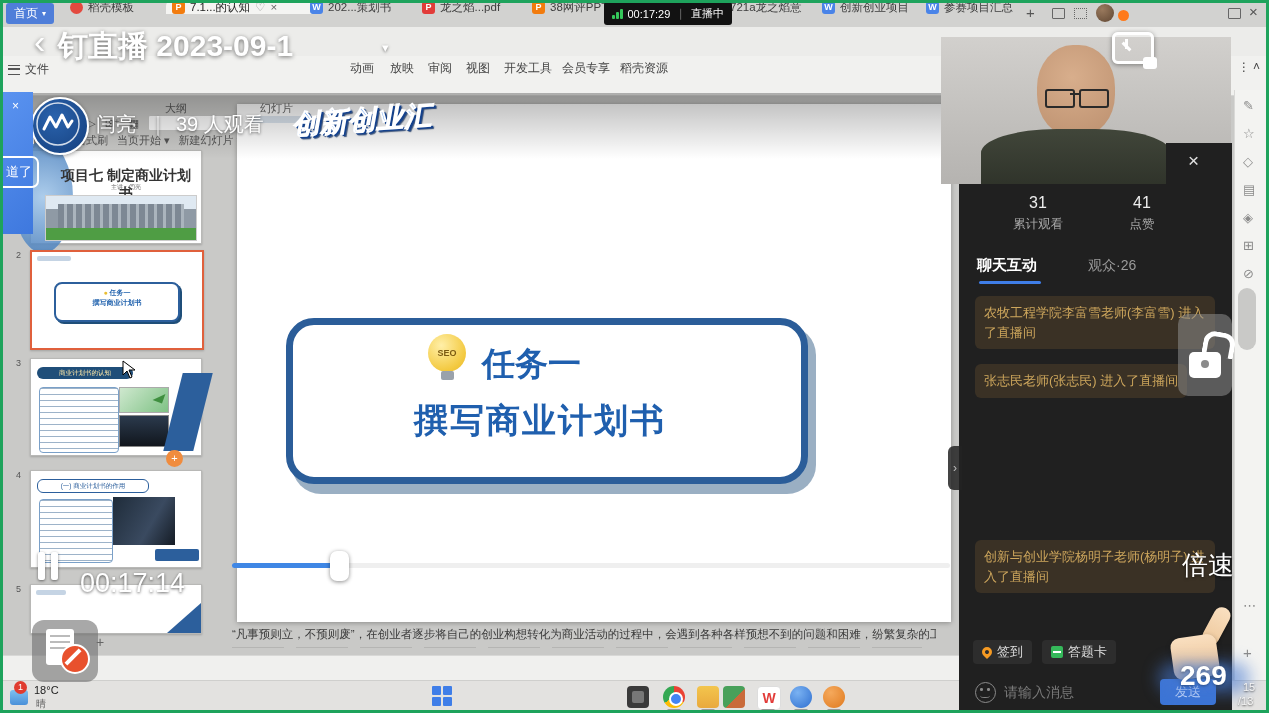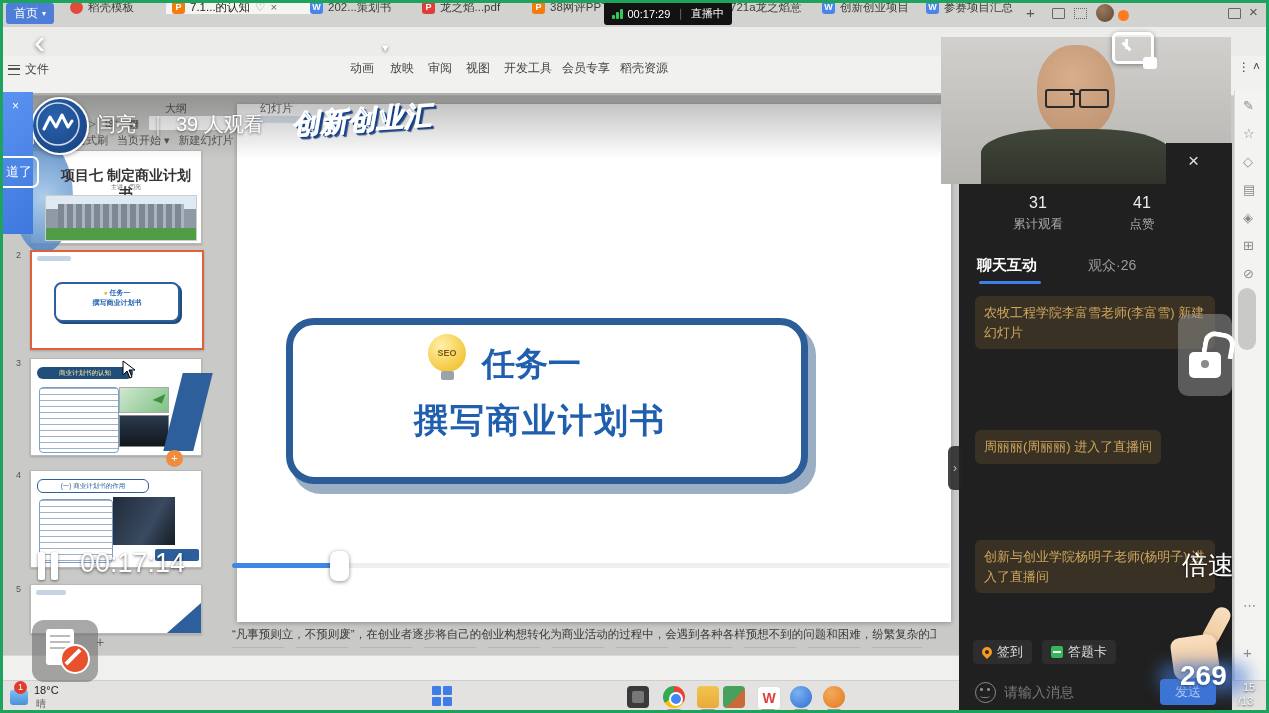--- a/index.html
+++ b/index.html
@@ -366,20 +366,21 @@
   <div class="abs runline" style="left:761px"></div>
   <div class="abs tb-icon" style="left:790px;border-radius:50%;background:radial-gradient(circle at 35% 30%,#7ab2f2,#2f6fd0)"></div>
   <div class="abs runline" style="left:794px"></div>
   <div class="abs tb-icon" style="left:823px;border-radius:50%;background:radial-gradient(circle at 35% 30%,#f5a95c,#e07a1f)"></div>
   <div class="abs runline" style="left:827px"></div>
   <span class="abs" style="left:1243px;top:681px;font-size:11px;color:#f5f5f5;text-shadow:0 1px 2px rgba(0,0,0,.6);z-index:74">15</span>
   <span class="abs" style="left:1238px;top:695px;font-size:11px;color:#f5f5f5;text-shadow:0 1px 2px rgba(0,0,0,.6);z-index:74">/13</span>
 
   <div class="abs top-shade"></div>
   <span class="abs lv-back">‹</span>
+  <span class="abs lv-title">钉直播 2023-09-1</span>
   <span class="abs" style="left:382px;top:40px;font-size:13px;color:#fff;text-shadow:0 1px 3px rgba(0,0,0,.5);z-index:63">▾</span>
 
   <div class="abs school-logo">
     <svg width="54" height="54" style="position:absolute;left:-2px;top:-2px">
       <circle cx="27" cy="27" r="21" fill="none" stroke="rgba(255,255,255,.8)" stroke-width="1.5"></circle>
       <polyline points="13,32 19,20 25,30 31,18 37,30 41,24" fill="none" stroke="#fff" stroke-width="3" stroke-linecap="round" stroke-linejoin="round"></polyline>
     </svg>
   </div>
   <span class="abs viewer-txt" style="left:96px">闫亮</span>
   <span class="abs viewer-txt" style="left:148px;color:rgba(255,255,255,.75)">｜</span>
@@ -387,21 +388,21 @@
   <span class="abs brand">创新创业汇</span>
 
   <div class="abs toast-panel"></div>
   <span class="abs" style="left:12px;top:99px;font-size:12px;color:#fff;z-index:63">×</span>
   <div class="abs toast-pill">
       <span>道了</span>
     </div>
 
   <div class="abs pause-bar" style="left:38px"></div>
   <div class="abs pause-bar" style="left:51px"></div>
-  <span class="abs ptime" style="left:80px;top:548px;font-size:27px">00:17:14</span>
+  <span class="abs ptime" style="left:80px;top:568px;font-size:27px">00:17:14</span>
   <div class="abs track"></div>
   <div class="abs fill"></div>
   <div class="abs handle"></div>
   <span class="abs ptime" style="left:1182px;top:548px;font-size:26px;z-index:70">倍速</span>
 
   <div class="abs blocked"></div>
   <div class="abs bdoc"></div>
   <div class="abs bban"></div>
 
   <div class="abs video">
@@ -419,22 +420,22 @@
 
   <div class="abs stat-val" style="left:1018px;top:194px;width:40px;text-align:center">31</div>
   <div class="abs stat-lab" style="left:1010px;top:216px;width:56px;text-align:center">累计观看</div>
   <div class="abs stat-val" style="left:1122px;top:194px;width:40px;text-align:center">41</div>
   <div class="abs stat-lab" style="left:1122px;top:216px;width:40px;text-align:center">点赞</div>
 
   <span class="abs" style="left:977px;top:256px;font-size:15px;font-weight:600;color:#fff;z-index:56">聊天互动</span>
   <div class="abs" style="left:979px;top:281px;width:62px;height:3px;background:#3f7ee8;border-radius:2px;z-index:56"></div>
   <span class="abs" style="left:1088px;top:257px;font-size:14px;color:#9a9a9a;z-index:56">观众·26</span>
 
-  <div class="abs msg" style="top:296px">农牧工程学院李富雪老师(李富雪) 新建幻灯片</div>
-  <div class="abs msg" style="top:430px">周丽丽(周丽丽) 进入了直播间</div>
+  <div class="abs msg" style="top:296px">农牧工程学院李富雪老师(李富雪) 进入了直播间</div>
+  <div class="abs msg" style="top:364px">张志民老师(张志民) 进入了直播间</div>
   <div class="abs msg" style="top:540px">创新与创业学院杨明子老师(杨明子) 进入了直播间</div>
 
   <div class="abs chip" style="left:973px">
     <span class="pin"></span>
     <span>签到</span>
   </div>
   <div class="abs chip" style="left:1042px">
     <span class="cardic"></span>
     <span>答题卡</span>
   </div>

